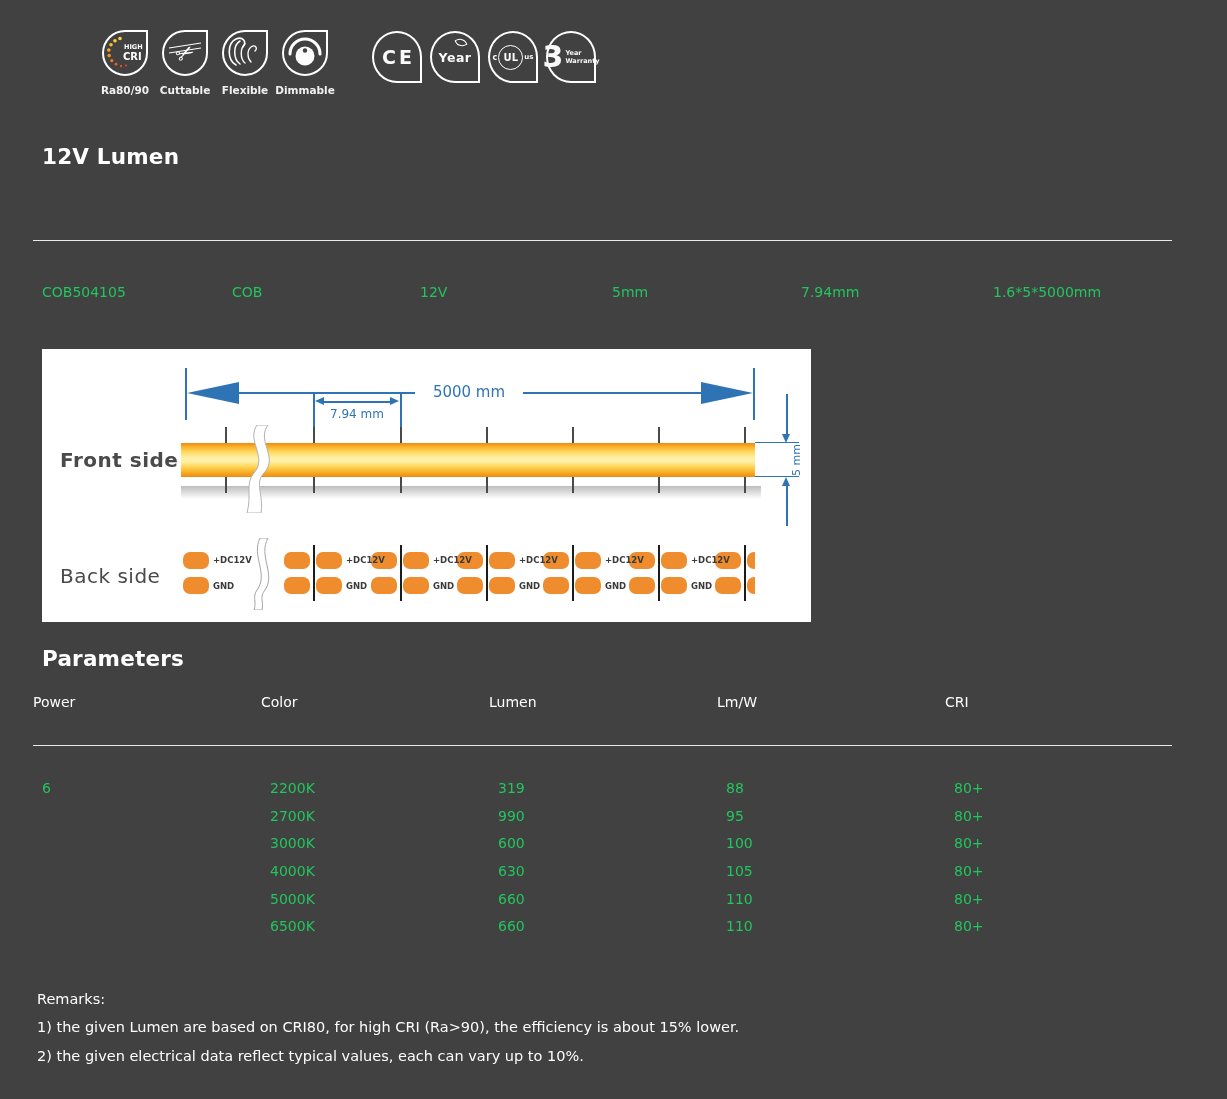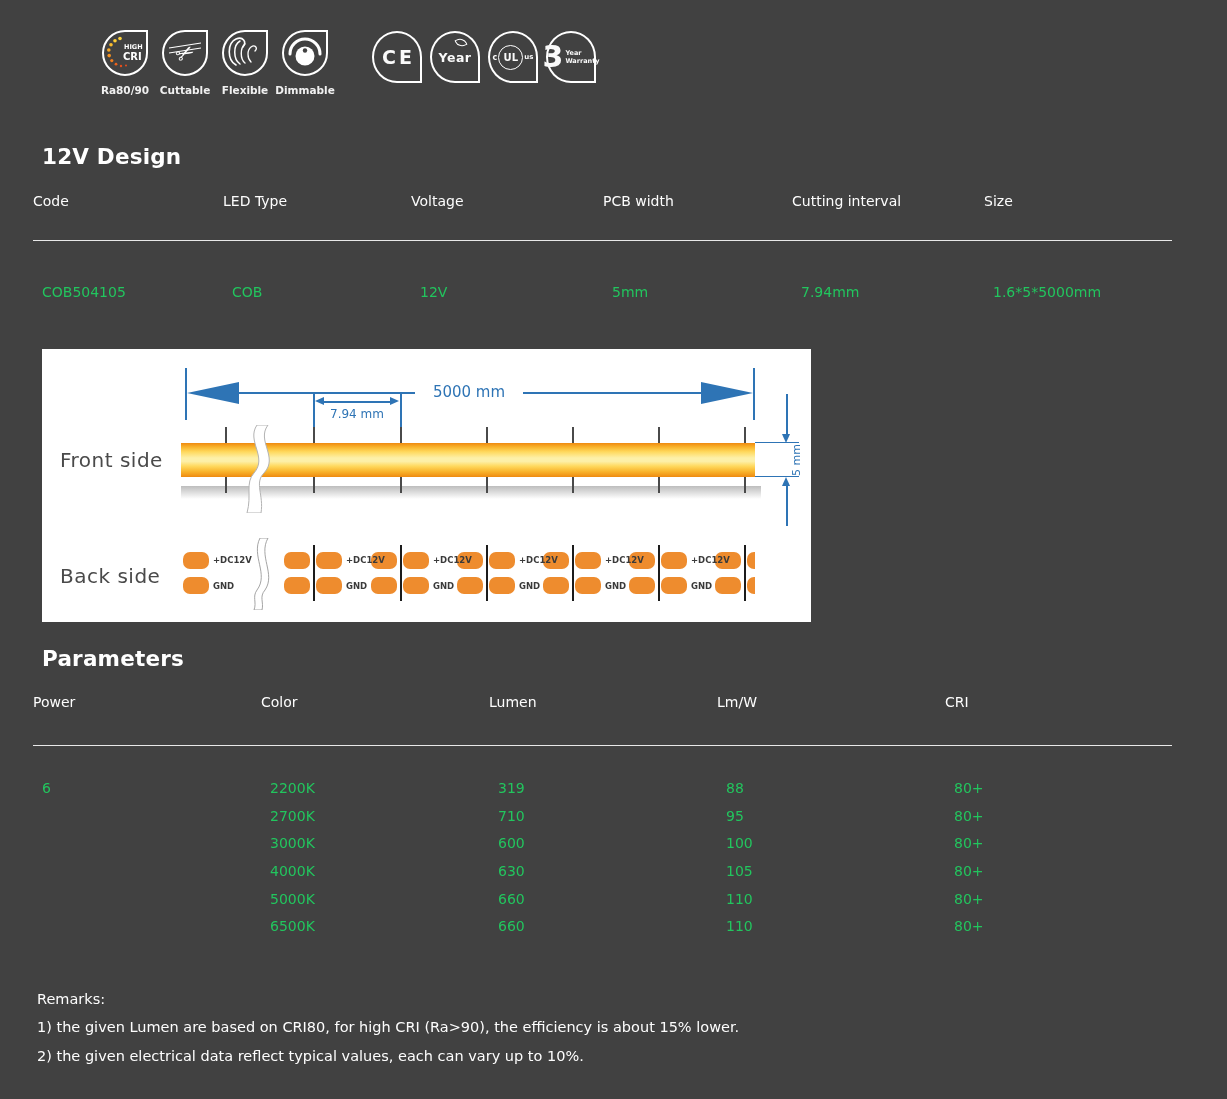--- a/index.html
+++ b/index.html
@@ -164,29 +164,21 @@
           <span class="war-num">3</span>
           <span class="war-col">
             <span>Year</span>
             <span>Warranty</span>
           </span>
         </div>
       </div>
     </div>
   </div>
 
-  <h2 class="sec-title" style="top:144px;">12V Design</h2>
-  <div class="grid6" style="top:193px;">
-    <div class="th">Code</div>
-    <div class="th">LED Type</div>
-    <div class="th">Voltage</div>
-    <div class="th">PCB width</div>
-    <div class="th">Cutting interval</div>
-    <div class="th">Size</div>
-  </div>
+  <h2 class="sec-title" style="top:144px;">12V Lumen</h2>
   <div class="sep" style="top:240px;"></div>
   <div class="grid6" style="top:284px;">
     <div class="td">COB504105</div>
     <div class="td">COB</div>
     <div class="td">12V</div>
     <div class="td">5mm</div>
     <div class="td">7.94mm</div>
     <div class="td">1.6*5*5000mm</div>
   </div>
 
@@ -211,21 +203,21 @@
     <div class="strip-shadow"></div>
 
     <div class="hline" style="left:713px;top:93px;width:44px;height:1px;"></div>
     <div class="hline" style="left:713px;top:127px;width:44px;height:1px;"></div>
     <div class="ext-v" style="left:744px;top:45px;height:41px;"></div>
     <div class="arr-d" style="left:740px;top:85px;"></div>
     <div class="ext-v" style="left:744px;top:136px;height:41px;"></div>
     <div class="arr-u" style="left:740px;top:128px;"></div>
     <div class="dim-w" style="left:748px;top:90px;height:42px;">5 mm</div>
 
-    <div class="side-label" style="top:99px;">Front side</div>
+    <div class="side-label" style="top:99px;font-weight:bold;">Front side</div>
     <div class="side-label" style="top:215px;">Back side</div>
 
     <div class="back-strip">
         <div class="cut-line" style="left: 132px;"></div>
         <div class="cut-line" style="left: 219px;"></div>
         <div class="cut-line" style="left: 305px;"></div>
         <div class="cut-line" style="left: 391px;"></div>
         <div class="cut-line" style="left: 477px;"></div>
         <div class="cut-line" style="left: 563px;"></div>
         <div class="pad" style="left: 2px; top: 7px;"></div>
@@ -303,21 +295,21 @@
     <div class="prow">
       <div class="td">6</div>
       <div class="td">2200K</div>
       <div class="td">319</div>
       <div class="td">88</div>
       <div class="td">80+</div>
     </div>
     <div class="prow">
       <div class="td"></div>
       <div class="td">2700K</div>
-      <div class="td">710</div>
+      <div class="td">990</div>
       <div class="td">95</div>
       <div class="td">80+</div>
     </div>
     <div class="prow">
       <div class="td"></div>
       <div class="td">3000K</div>
       <div class="td">600</div>
       <div class="td">100</div>
       <div class="td">80+</div>
     </div>

